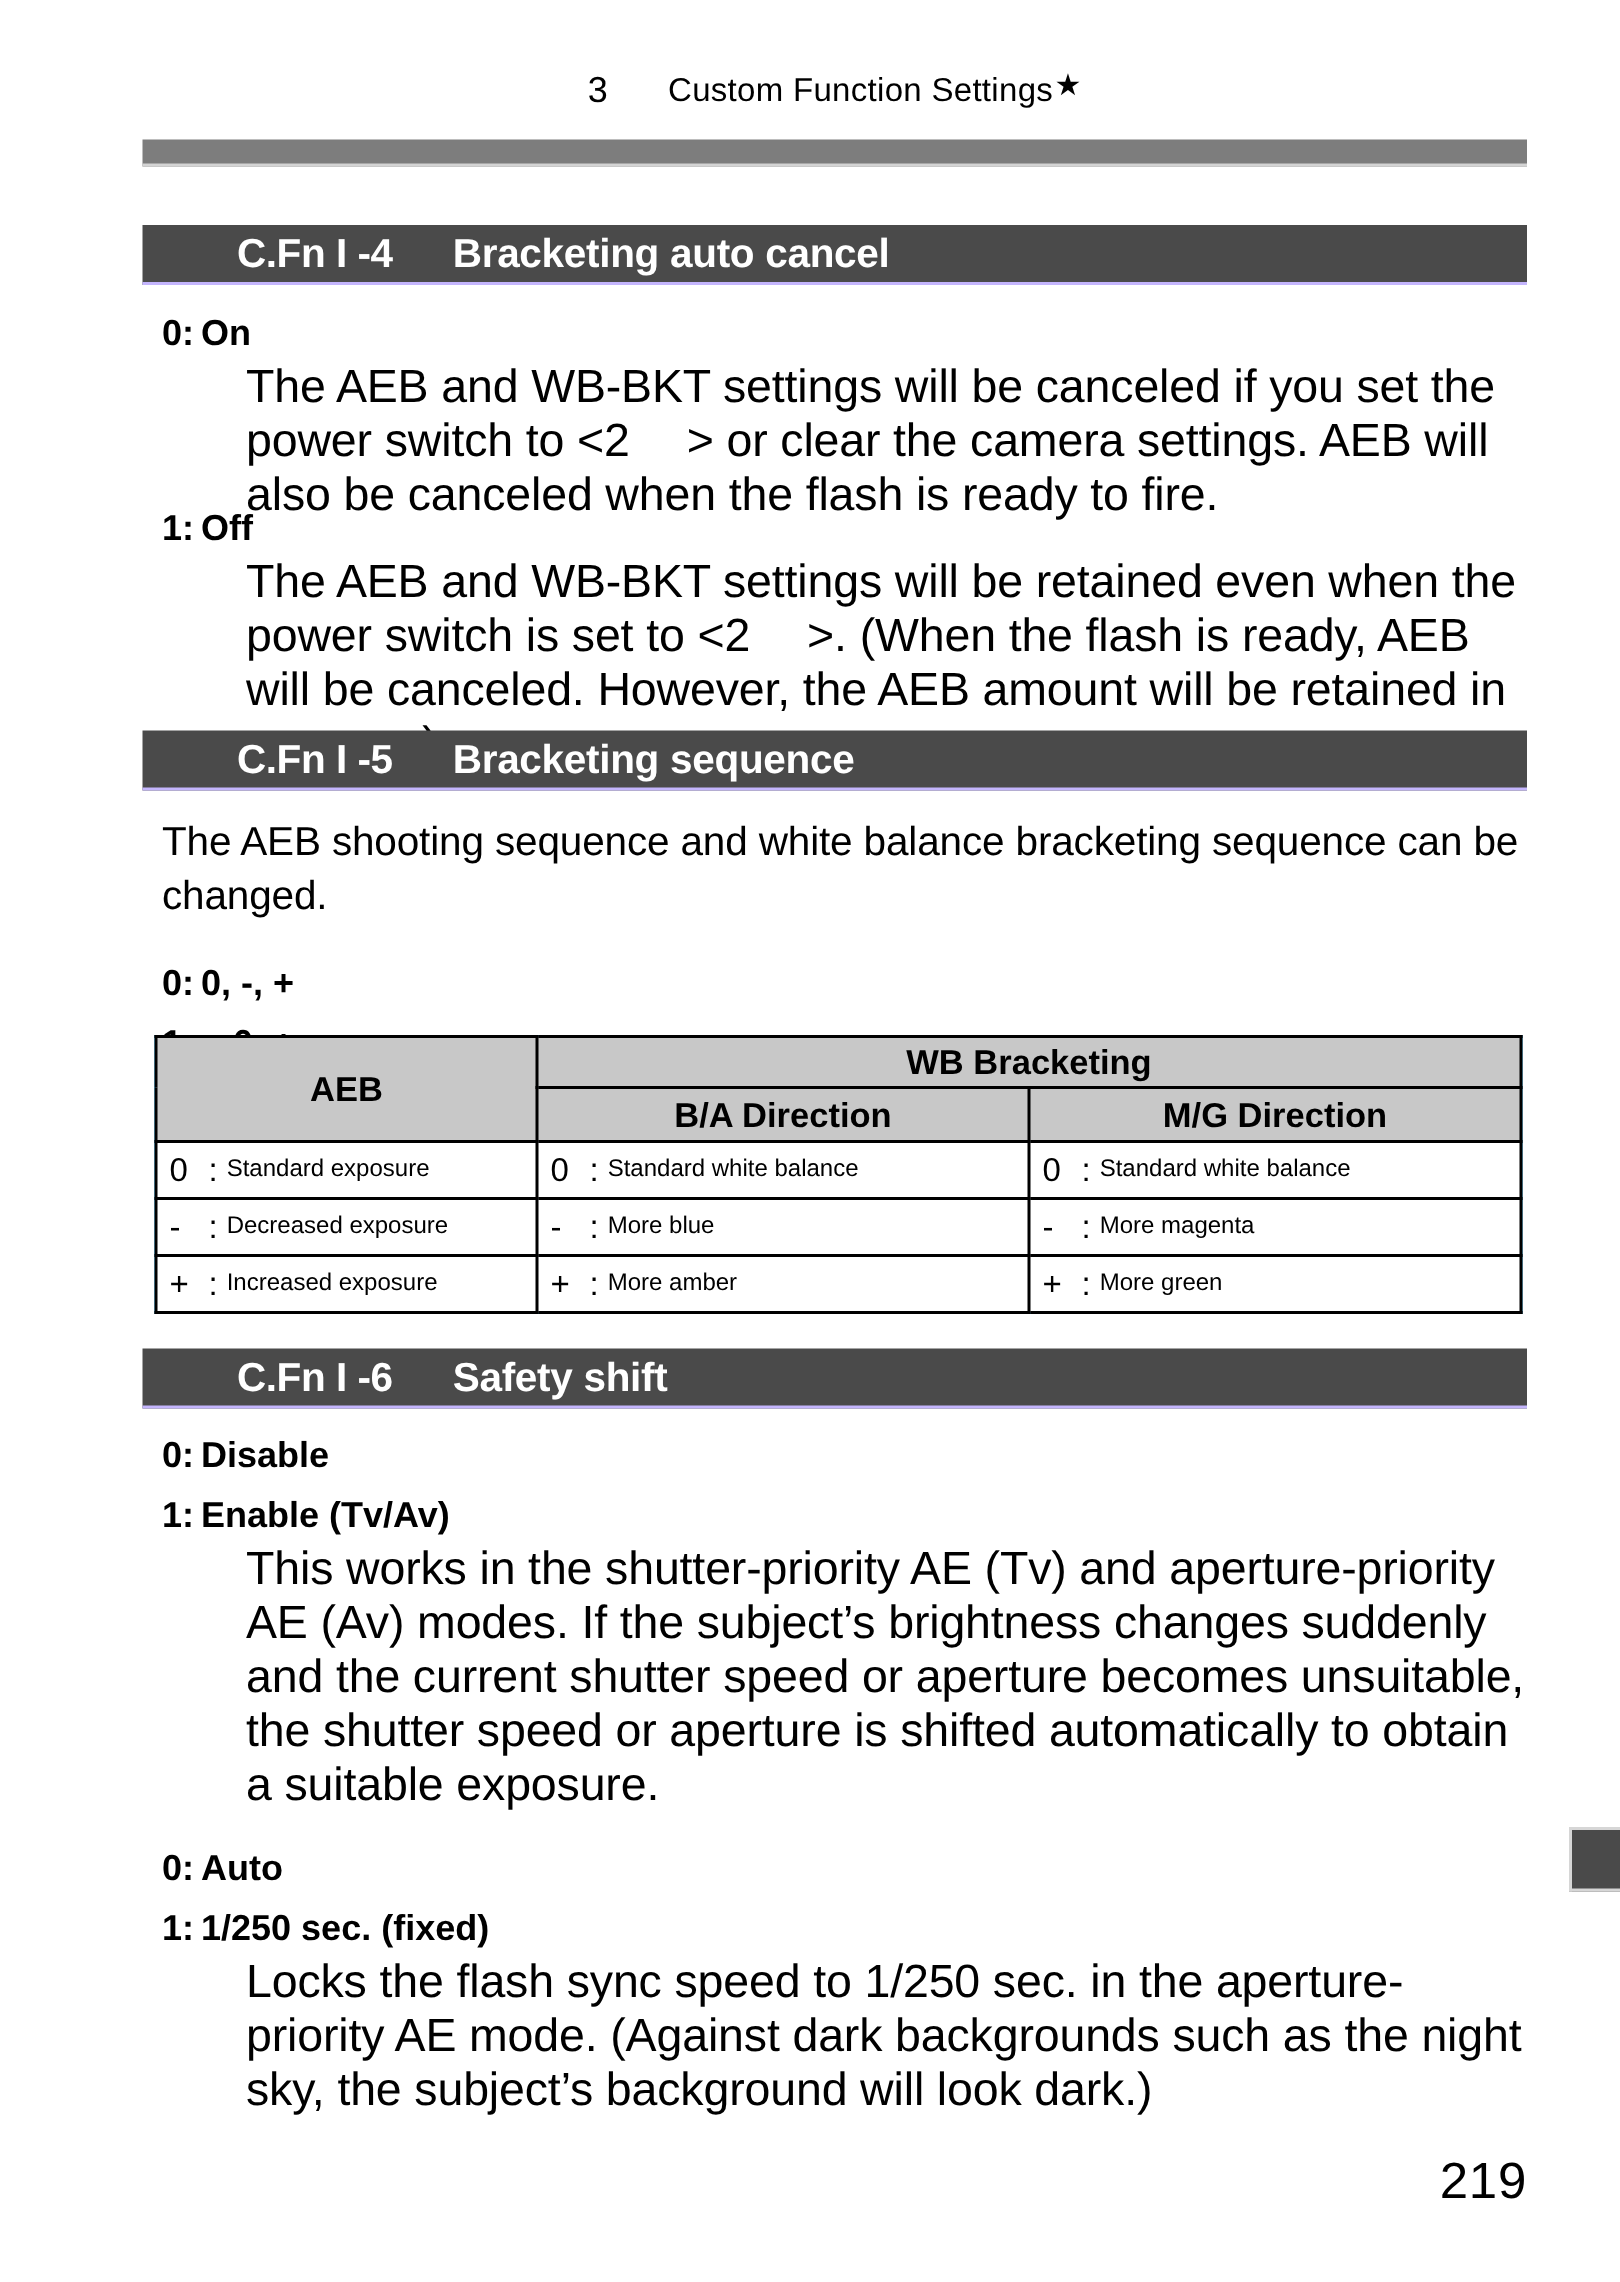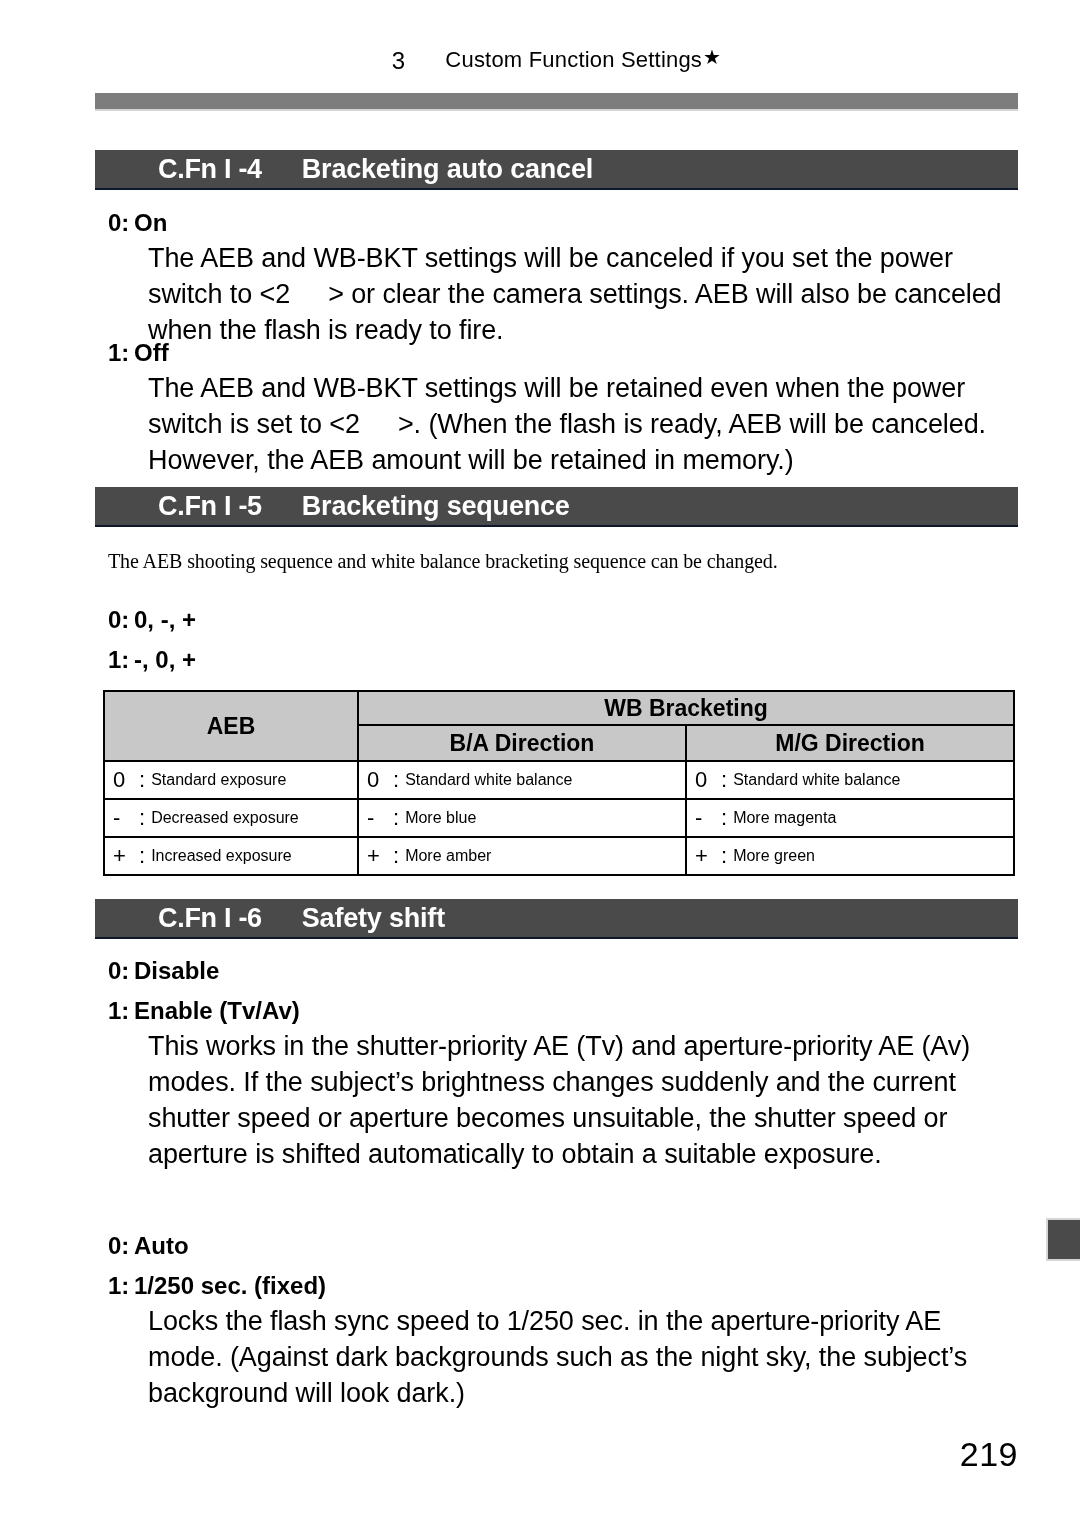--- a/index.html
+++ b/index.html
@@ -58,21 +58,21 @@
     border-bottom: 2px solid #d4d4d4;
   }
 
   
   .secbar {
     position: absolute;
     left: 95px;
     width: 923px;
     height: 40px;
     background: #4a4a4a;
-    border-bottom: 2px solid #0f172a;
+    border-bottom: 2px solid #c4b5fd;
     display: flex;
     align-items: center;
     color: #ffffff;
     font-weight: bold;
     font-size: 27px;
     box-sizing: border-box;
   }
   .secbar .code {
     margin-left: 63px;
     letter-spacing: -0.3px;
@@ -87,32 +87,31 @@
 
   .opt {
     font-size: 24px;
     font-weight: bold;
     line-height: 34px;
     white-space: nowrap;
   }
   .opt .num { display: inline-block; width: 26px; }
 
   .para {
-    margin-left: 40px;
+    margin-left: 56px;
+    font-size: 31px;
+    line-height: 36px;
+    letter-spacing: -0.1px;
+  }
+  .para .gap { display: inline-block; width: 38px; }
+
+  .plain {
     font-size: 27px;
     line-height: 36px;
     letter-spacing: -0.1px;
-  }
-  .para .gap { display: inline-block; width: 38px; }
-
-  .plain {
-    font-size: 20px;
-    line-height: 36px;
-    letter-spacing: -0.1px;
-    font-family: Liberation Serif, serif;
   }
 
   
   .tbl {
     position: absolute;
     left: 103px;
     top: 690px;
     width: 912px;
     border-collapse: collapse;
     table-layout: fixed;

